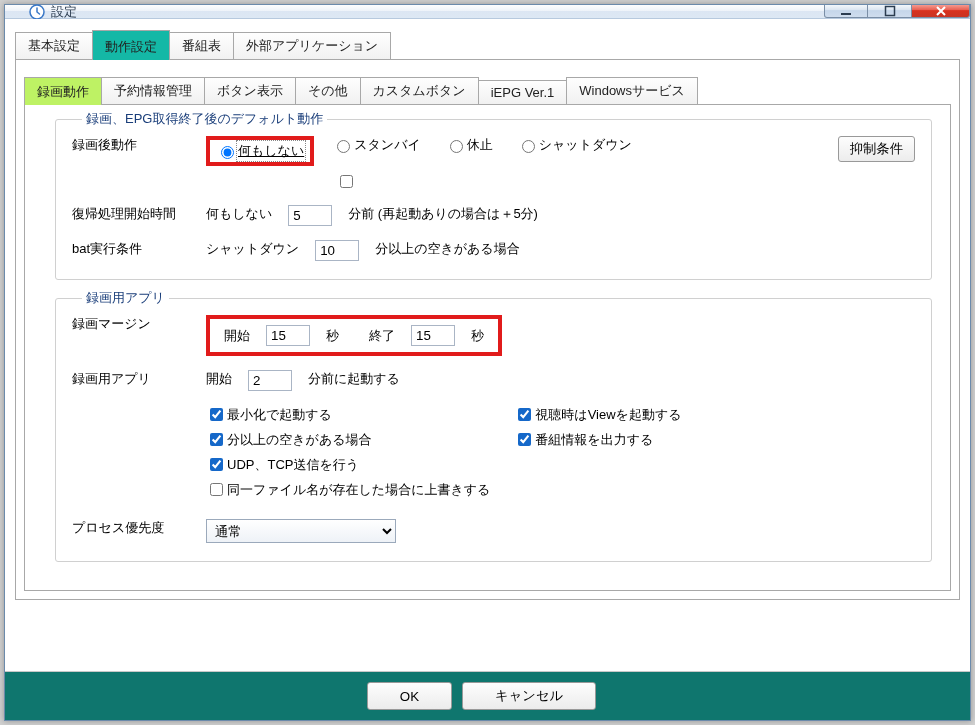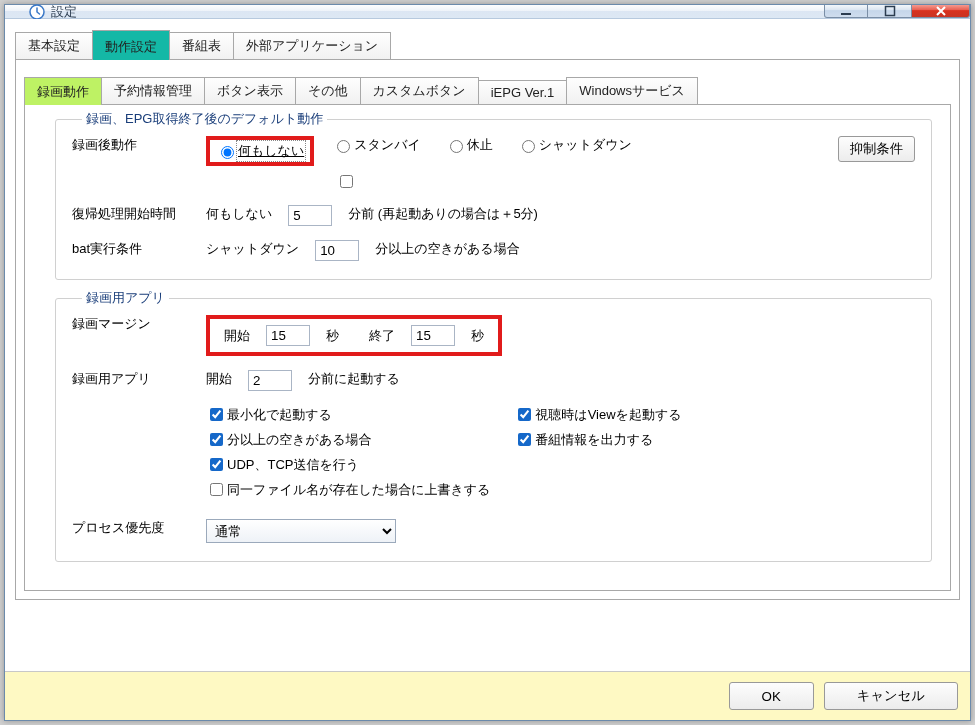--- a/index.html
+++ b/index.html
@@ -167,23 +167,23 @@
     padding: 2px 4px;
     background: linear-gradient(to bottom,#fff,#eef2f7);
     height: 24px;
   }
   .spacer-text { margin: 0 8px; }
   
   .bottom-bar {
     border-top: 1px solid #c8c8c8;
     padding: 10px 12px 10px 0;
     display:flex;
-    justify-content:flex-end;
+    justify-content:center;
     gap: 10px;
-    background:#fef9c3;
+    background:#0f766e;
   }
   .bottom-bar .btn { padding: 4px 32px; }
 </style>
 </head>
 <body>
 
 <div class="window">
 
   <div class="titlebar">
     <span class="app-icon">

